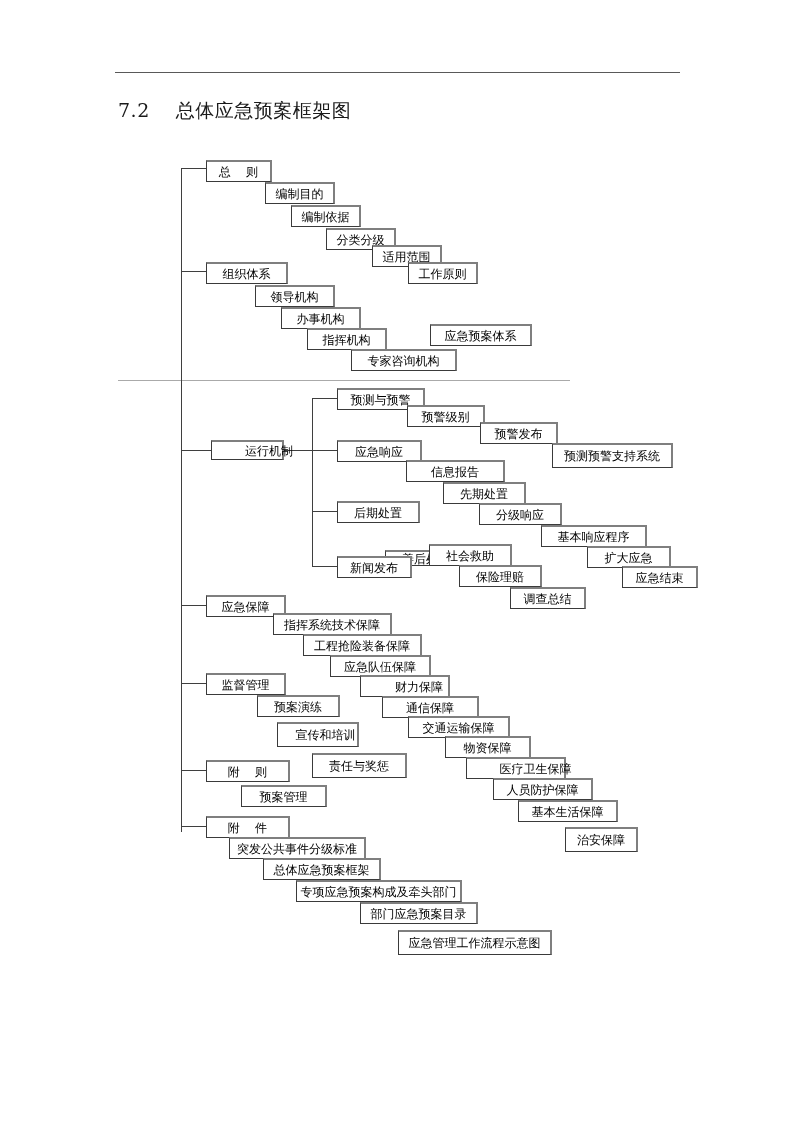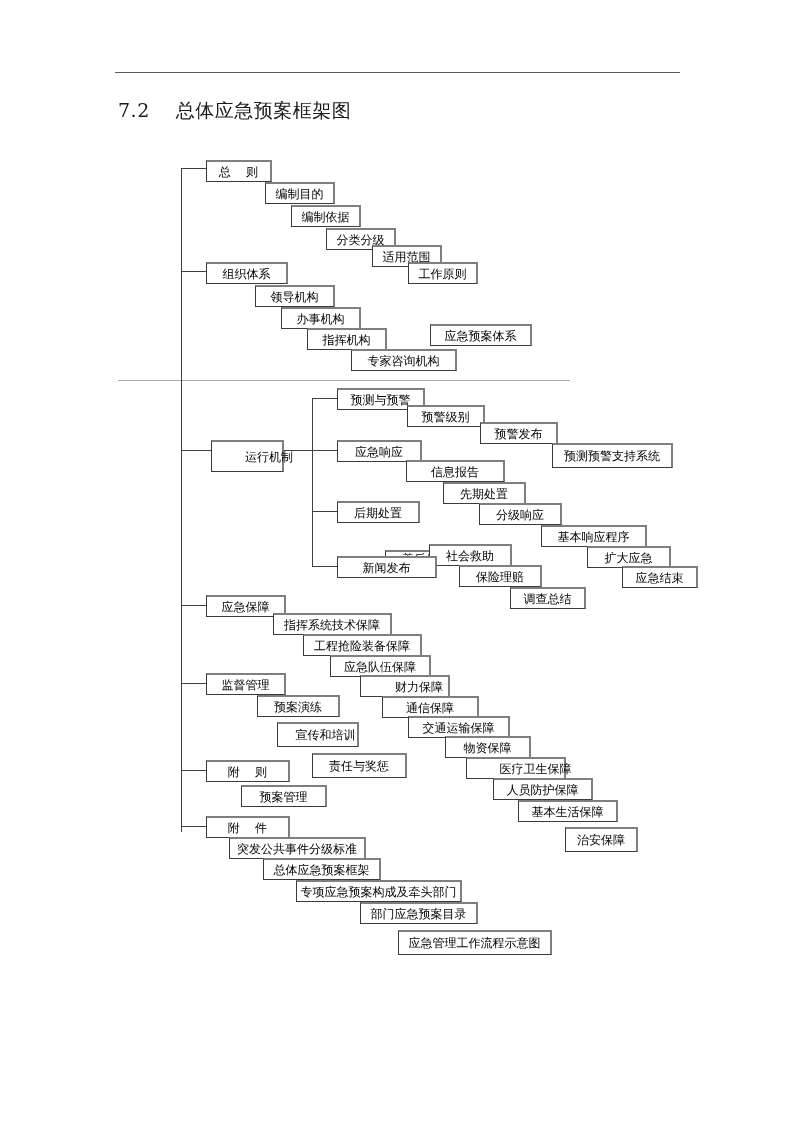--- a/index.html
+++ b/index.html
@@ -100,38 +100,38 @@
       <div class="node" style="left: 291px; top: 205px; width: 70px; height: 22px;">编制依据</div>
       <div class="node" style="left: 326px; top: 228px; width: 70px; height: 22px;">分类分级</div>
       <div class="node" style="left: 372px; top: 245px; width: 70px; height: 22px;">适用范围</div>
       <div class="node" style="left: 408px; top: 262px; width: 70px; height: 22px;">工作原则</div>
       <div class="node" style="left: 430px; top: 284px; width: 102px; height: 22px; margin-top: 40px;">应急预案体系</div>
       <div class="node lvl1" style="left: 206px; top: 262px; width: 82px; height: 22px;">组织体系</div>
       <div class="node" style="left: 255px; top: 285px; width: 80px; height: 22px;">领导机构</div>
       <div class="node" style="left: 281px; top: 307px; width: 80px; height: 22px;">办事机构</div>
       <div class="node" style="left: 307px; top: 328px; width: 80px; height: 22px;">指挥机构</div>
       <div class="node" style="left: 351px; top: 349px; width: 106px; height: 22px;">专家咨询机构</div>
-      <div class="node lvl1" style="left: 211px; top: 440px; width: 73px; height: 32px; padding-left: 44px;">运行机制</div>
+      <div class="node lvl1" style="left: 211px; top: 440px; width: 73px; height: 20px; padding-left: 44px;">运行机制</div>
       <div class="node" style="left: 337px; top: 388px; width: 88px; height: 22px;">预测与预警</div>
       <div class="node" style="left: 407px; top: 405px; width: 78px; height: 22px;">预警级别</div>
       <div class="node" style="left: 480px; top: 422px; width: 78px; height: 22px;">预警发布</div>
       <div class="node" style="left: 552px; top: 443px; width: 121px; height: 25px;">预测预警支持系统</div>
       <div class="node" style="left: 337px; top: 440px; width: 85px; height: 22px;">应急响应</div>
       <div class="node" style="left: 406px; top: 460px; width: 99px; height: 22px;">信息报告</div>
       <div class="node" style="left: 443px; top: 482px; width: 83px; height: 22px;">先期处置</div>
       <div class="node" style="left: 479px; top: 503px; width: 83px; height: 22px;">分级响应</div>
       <div class="node" style="left: 541px; top: 525px; width: 106px; height: 22px;">基本响应程序</div>
       <div class="node" style="left: 587px; top: 546px; width: 84px; height: 22px;">扩大应急</div>
       <div class="node" style="left: 622px; top: 566px; width: 76px; height: 22px;">应急结束</div>
       <div class="node" style="left: 337px; top: 501px; width: 83px; height: 22px;">后期处置</div>
       <div class="node" style="left: 385px; top: 550px; width: 83px; height: 16px;">善后处理</div>
       <div class="node" style="left: 429px; top: 544px; width: 83px; height: 22px;">社会救助</div>
       <div class="node" style="left: 459px; top: 565px; width: 83px; height: 22px;">保险理赔</div>
       <div class="node" style="left: 510px; top: 587px; width: 76px; height: 22px;">调查总结</div>
-      <div class="node" style="left: 337px; top: 556px; width: 100px; height: 22px;">新闻发布</div>
+      <div class="node" style="left: 337px; top: 556px; width: 75px; height: 22px;">新闻发布</div>
       <div class="node lvl1" style="left: 206px; top: 595px; width: 80px; height: 22px;">应急保障</div>
       <div class="node" style="left: 273px; top: 613px; width: 119px; height: 22px;">指挥系统技术保障</div>
       <div class="node" style="left: 303px; top: 634px; width: 119px; height: 22px;">工程抢险装备保障</div>
       <div class="node" style="left: 330px; top: 655px; width: 101px; height: 22px;">应急队伍保障</div>
       <div class="node" style="left: 360px; top: 675px; width: 90px; height: 22px; padding-left: 29px;">财力保障</div>
       <div class="node" style="left: 382px; top: 696px; width: 97px; height: 22px;">通信保障</div>
       <div class="node" style="left: 408px; top: 716px; width: 102px; height: 22px;">交通运输保障</div>
       <div class="node" style="left: 445px; top: 736px; width: 86px; height: 22px;">物资保障</div>
       <div class="node" style="left: 466px; top: 757px; width: 100px; height: 22px; padding-left: 40px;">医疗卫生保障</div>
       <div class="node" style="left: 493px; top: 778px; width: 100px; height: 22px;">人员防护保障</div>

